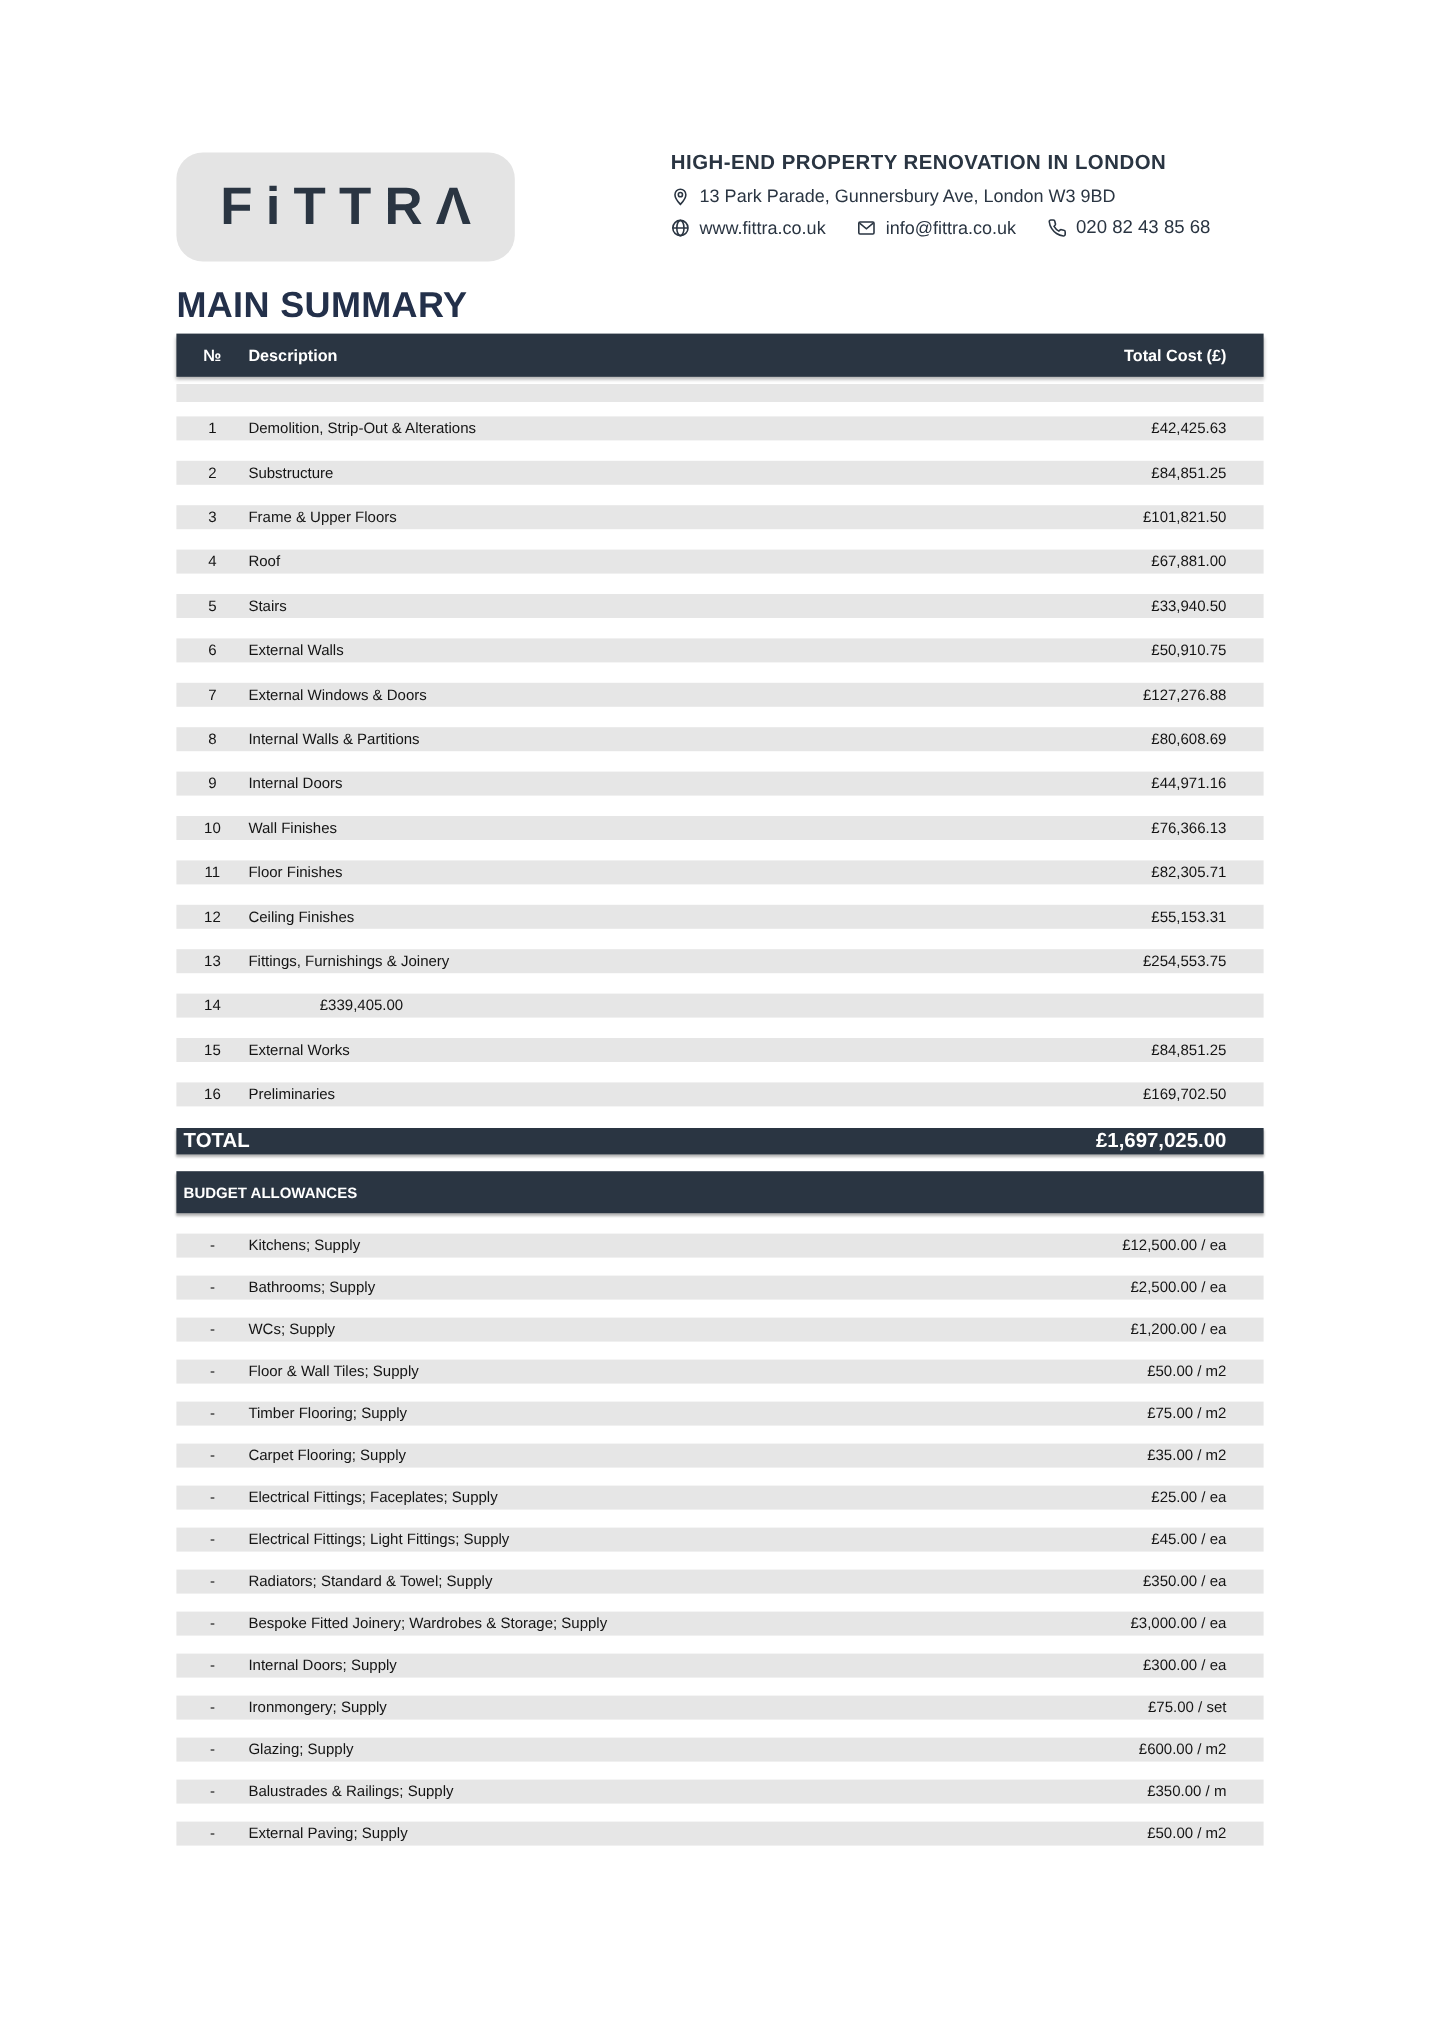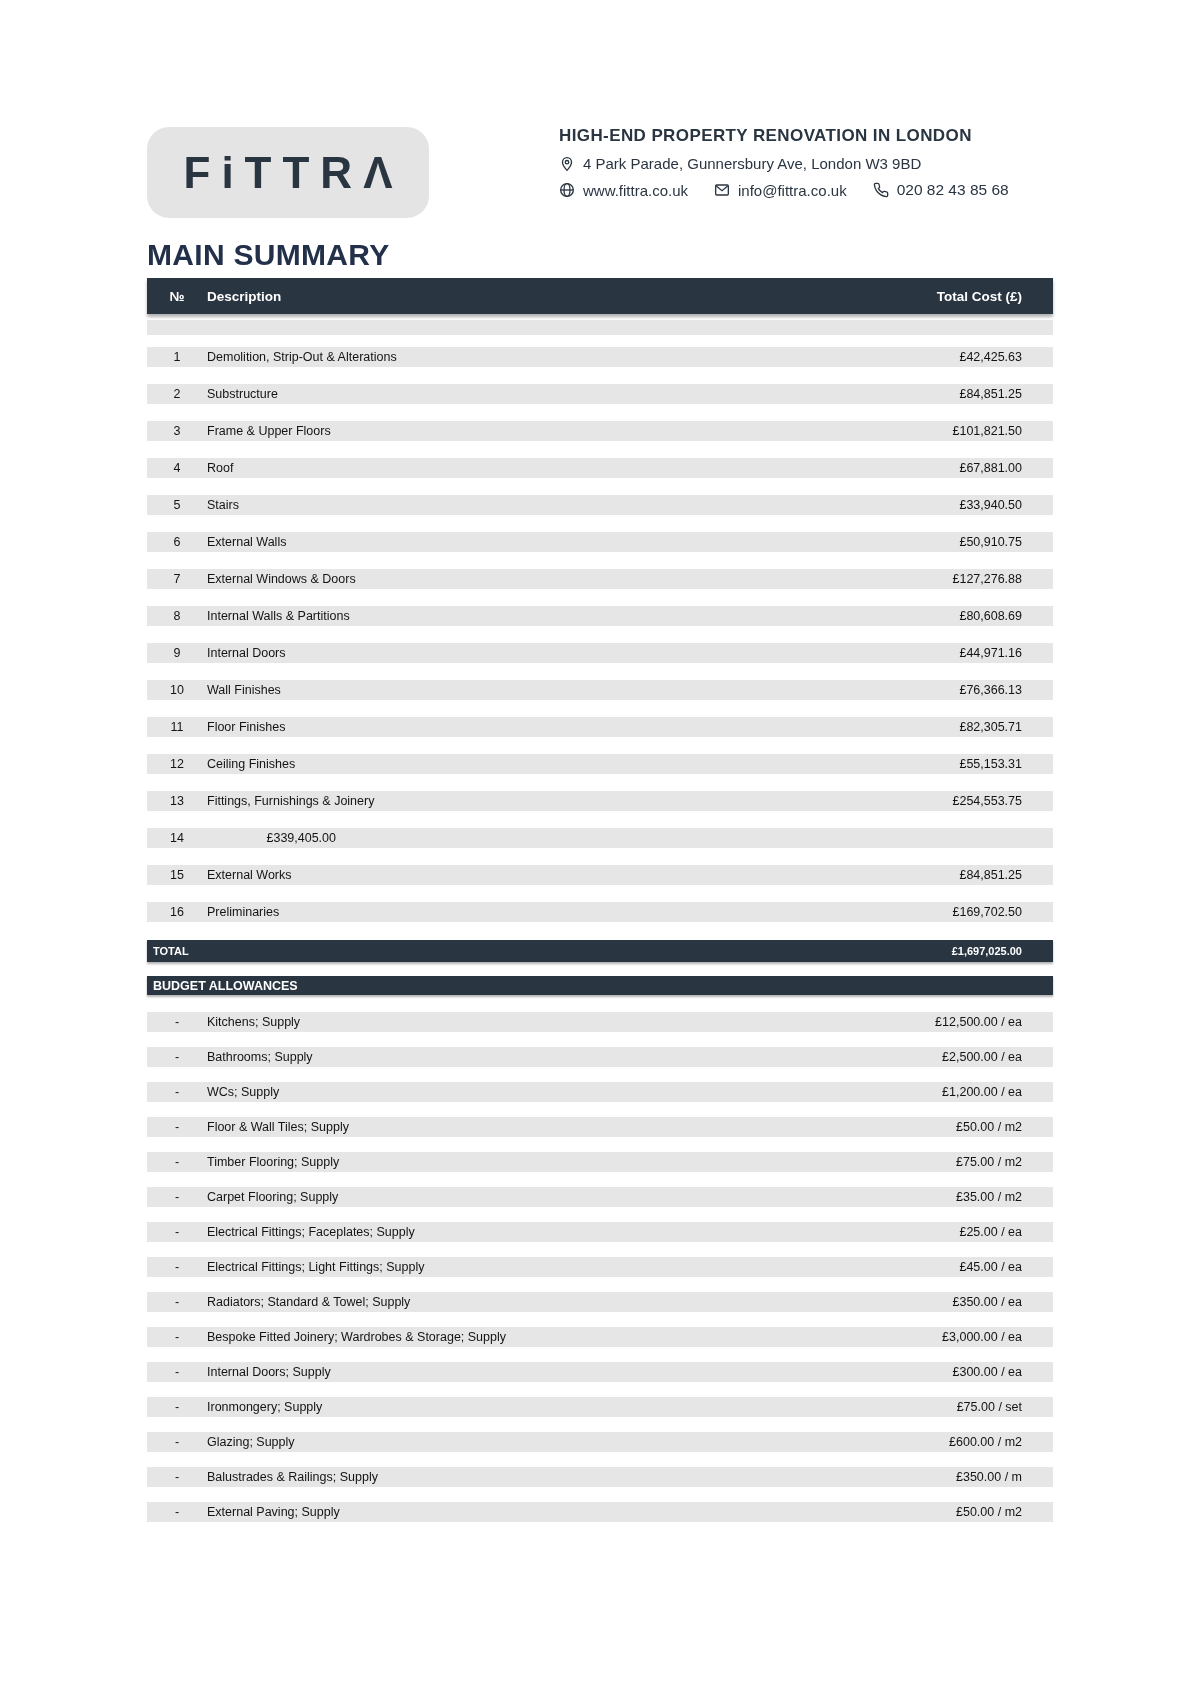--- a/index.html
+++ b/index.html
@@ -61,27 +61,27 @@
   }
   .rows-main .t-row{margin-top:17px;}
   .rows-main .t-row:first-child{margin-top:12px;}
   .rows-budget .t-row{margin-top:15px;}
   .rows-budget .t-row:first-child{margin-top:17px;}
   .cell-num{width:60px;text-align:center;flex:none;}
   .cell-desc{flex:1;}
   .cell-cost{text-align:right;padding-right:31px;flex:none;min-width:160px;}
   .t-total{
     display:flex;align-items:center;height:22px;background:var(--navy);
-    color:#fff;font-weight:bold;font-size:11px;margin-top:18px;
+    color:#fff;font-weight:bold;font-size:17px;margin-top:18px;
     box-shadow:0 2px 2px rgba(0,0,0,.30);
     gap:28px;
   }
   .t-total .cell-label{flex:1;padding-left:6px;}
   .section-bar{
-    display:flex;align-items:center;height:19px;background:var(--navy);
+    display:flex;align-items:center;height:35px;background:var(--navy);
     color:#fff;font-weight:bold;font-size:12.5px;margin-top:14px;
     padding-left:6px;box-shadow:0 2px 2px rgba(0,0,0,.30);
   }
 </style>
 </head>
 <body>
 
 <div class="doc">
 
   <div class="logo">
@@ -91,21 +91,21 @@
   <div class="head-info">
     <div class="head-title">HIGH-END PROPERTY RENOVATION IN LONDON</div>
 
     <div class="head-line">
       <span class="icon">
         <svg viewBox="0 0 24 24">
             <path d="M12 2.5C8.2 2.5 5.2 5.5 5.2 9.3c0 4.8 6.8 12.2 6.8 12.2s6.8-7.4 6.8-12.2c0-3.8-3-6.8-6.8-6.8z"></path>
             <circle cx="12" cy="9.3" r="2.6"></circle>
           </svg>
       </span>
-      <span>4 Park Parade, Gunnersbury Ave, London W3 9BD</span>
+      <span>13 Park Parade, Gunnersbury Ave, London W3 9BD</span>
     </div>
 
     <div class="head-line">
       <span class="contact-seg">
         <span class="icon">
           <svg viewBox="0 0 24 24">
               <circle cx="12" cy="12" r="9.5"></circle>
               <ellipse cx="12" cy="12" rx="4.5" ry="9.5"></ellipse>
               <line x1="2.5" y1="12" x2="21.5" y2="12"></line>
             </svg>

